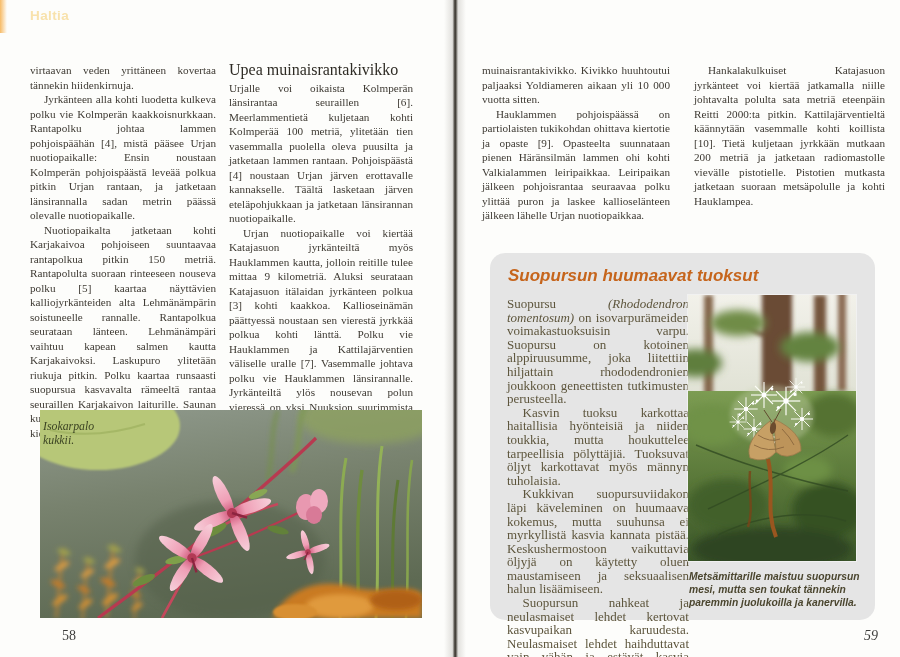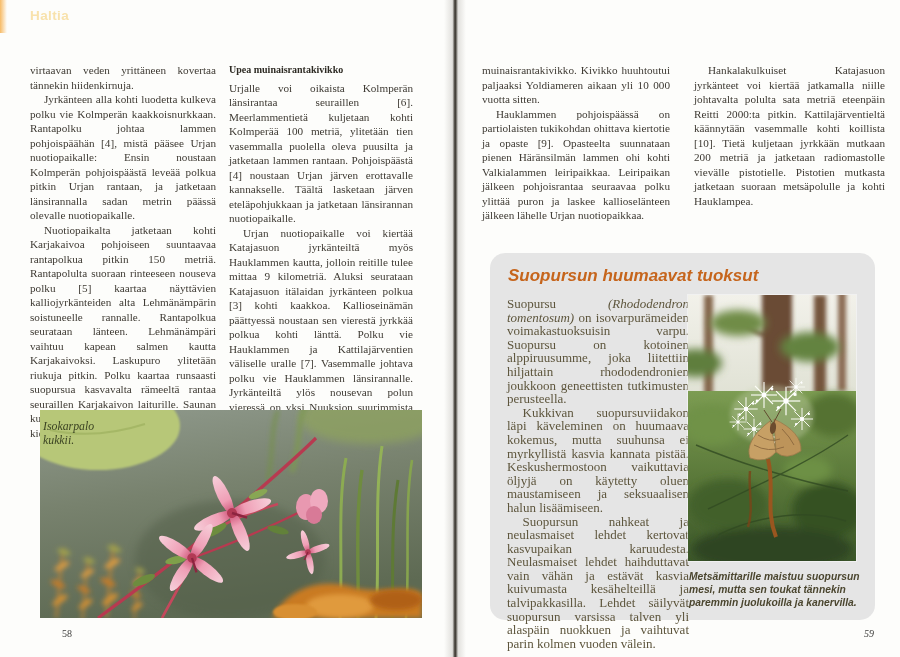--- a/index.html
+++ b/index.html
@@ -36,36 +36,36 @@
   
   .col { position: absolute; top: 63px; font-size: 11.2px; line-height: 14.5px;
          color: #3e3a33; text-align: justify; }
   .col p { margin: 0; }
   .col p.indent { text-indent: 1.25em; }
   .col-1 { left: 30px;  width: 186px; }
   .col-2 { left: 229px; width: 184px; }
   .col-3 { left: 482px; width: 188px; }
   .col-4 { left: 694px; width: 191px; }
   .col h3 {
-    margin: 0 0 3px 0; font-size: 10px; line-height: 14.5px;
-    font-weight: bold; color: #2e2b24;
+    margin: 0 0 3px 0; font-size: 16px; line-height: 14.5px;
+    font-weight: normal; color: #2e2b24;
   }
 
   
   figure { margin: 0; }
   .photo-main { position: absolute; left: 30px; top: 410px; width: 382px; height: 208px; padding-left: 10px; }
   .photo-main svg { display: block; }
   .photo-caption-overlay {
     position: absolute; left: 13px; top: 9px; width: 80px;
     font-style: italic; font-size: 11.8px; line-height: 14px; color: #3c4423;
   }
 
   
   .pagenum {
-    position: absolute; top: 628px; font-size: 10px; color: #3d3d3b;
+    position: absolute; top: 628px; font-size: 14px; color: #3d3d3b;
     font-family: "Liberation Serif", serif;
     padding-left: 32px;
   }
   .pagenum-left  { left: 30px; }
   .pagenum-right { left: 832px; width: 34px; text-align: right; font-style: italic; }
 
   
   .infobox {
     position: absolute; left: 490px; top: 253px; width: 385px; height: 367px;
     background: #e5e5e5; border-radius: 15px;
@@ -218,20 +218,21 @@
 
   <div class="col col-4">
     <p class="indent">Hankalakulkuiset Katajasuon jyrkänteet voi kiertää jatkamalla niille johtavalta polulta sata metriä eteenpäin Reitti 2000:ta pitkin. Kattilajärventieltä käännytään vasemmalle kohti koillista [10]. Tietä kuljetaan jyrkkään mutkaan 200 metriä ja jatketaan radiomastolle vievälle pistotielle. Pistotien mutkasta jatketaan suoraan metsäpolulle ja kohti Hauklampea.</p>
   </div>
 
   <div class="infobox">
     <div class="infobox-title">Suopursun huumaavat tuoksut</div>
 
     <div class="infobox-text">
       <p><span>Suopursu </span><span class="latin">(Rhododendron tomentosum)</span><span> on isovarpurämeiden voimakastuoksuisin varpu. Suopursu on kotoinen alppiruusumme, joka liitettiin hiljattain rhododendronien joukkoon geneettisten tutkimusten perusteella.</span></p>
+      <p class="indent">Kasvin tuoksu karkottaa haitallisia hyönteisiä ja niiden toukkia, mutta houkuttelee tarpeellisia pölyttäjiä. Tuoksuvat öljyt karkottavat myös männyn tuholaisia.</p>
       <p class="indent">Kukkivan suopursuviidakon läpi käveleminen on huumaava kokemus, mutta suuhunsa ei myrkyllistä kasvia kannata pistää. Keskushermostoon vaikuttavia öljyjä on käytetty oluen maustamiseen ja seksuaalisen halun lisäämiseen.</p>
       <p class="indent">Suopursun nahkeat ja neulasmaiset lehdet kertovat kasvupaikan karuudesta. Neulasmaiset lehdet haihduttavat vain vähän ja estävät kasvia kuivumasta kesähelteillä ja talvipakkasilla. Lehdet säilyvät suopursun varsissa talven yli alaspäin nuokkuen ja vaihtuvat parin kolmen vuoden välein.</p>
     </div>
 
     <figure class="photo-box">
       <svg width="168" height="266" viewBox="0 0 168 266" preserveAspectRatio="none" aria-hidden="true">
         <defs>
           <linearGradient id="gSky" x1="0" y1="0" x2="0" y2="1">
             <stop offset="0" stop-color="#f2f1ea"></stop>
             <stop offset="1" stop-color="#dee0d2"></stop>

